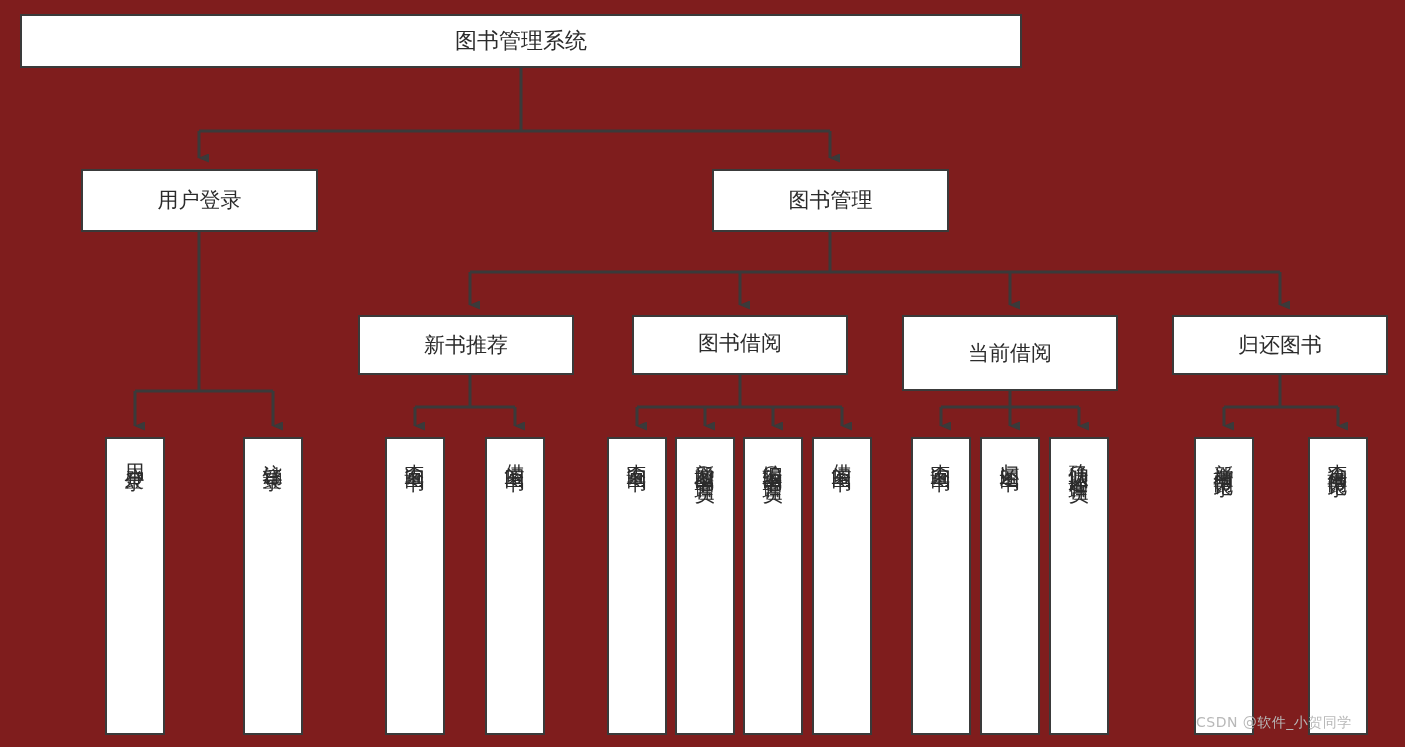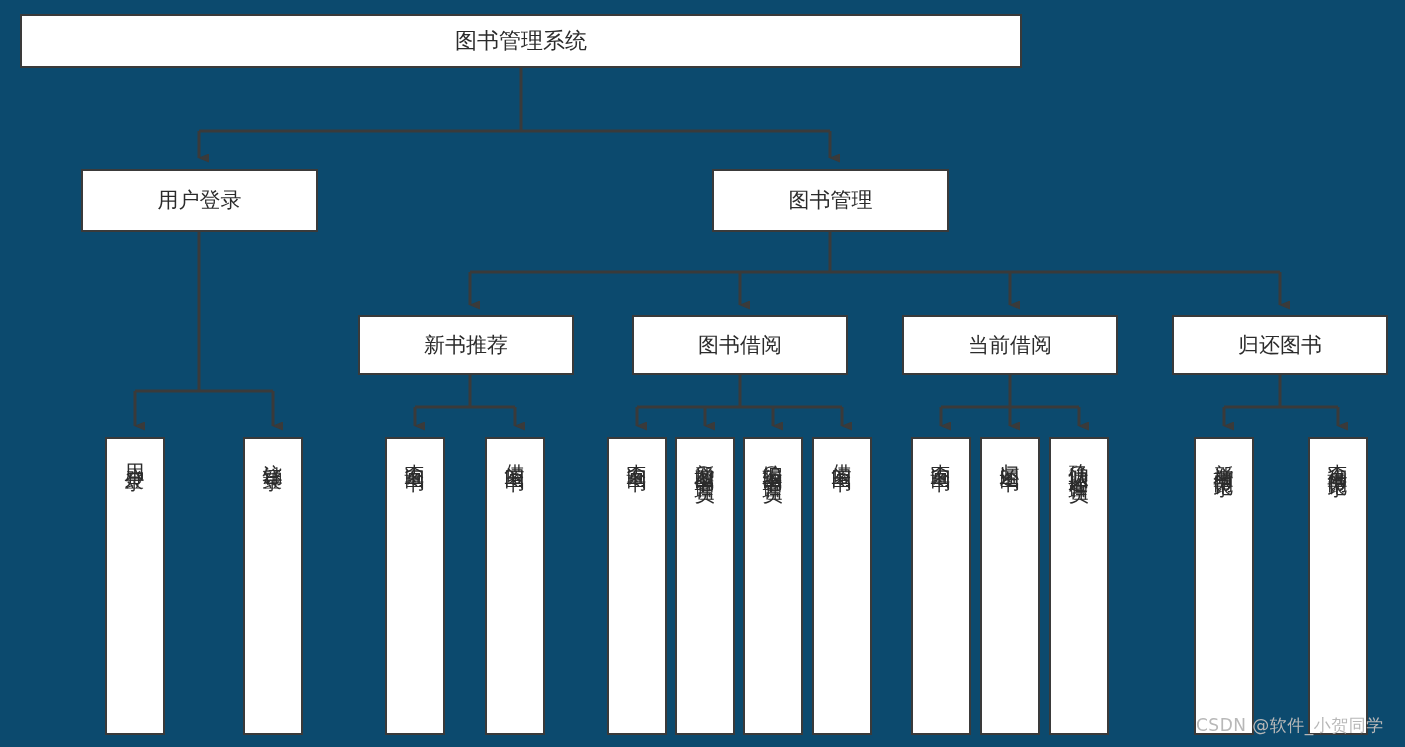--- a/index.html
+++ b/index.html
@@ -8,21 +8,21 @@
     padding: 0;
     background: #ffffff;
   }
   body {
     font-family: "DejaVu Sans", "Liberation Sans", sans-serif;
   }
   #diagram-root {
     position: relative;
     width: 1405px;
     height: 747px;
-    background: #0c4a6e;
+    background: #7f1d1d;
     overflow: hidden;
   }
   #edge-layer {
     position: absolute;
     left: 0;
     top: 0;
     width: 1405px;
     height: 747px;
     pointer-events: none;
   }
@@ -57,21 +57,21 @@
     writing-mode: vertical-rl;
     text-orientation: upright;
     font-size: 20px;
     letter-spacing: 3px;
     line-height: 1;
   }
   #watermark {
     position: absolute;
     left: 1196px;
     top: 714px;
-    font-size: 17px;
+    font-size: 14px;
     color: #b8b8b8;
     z-index: 9;
     white-space: pre;
     letter-spacing: 0.5px;
   }
 </style>
 </head>
 <body>
 
 <div id="diagram-root">
@@ -135,25 +135,25 @@
   </div>
 
   <div class="node horizontal" style="left:712px; top:169px; width:237px; height:63px;justify-content:center;">
     <span class="node-label">图书管理</span>
   </div>
 
   <div class="node horizontal" style="left:358px; top:315px; width:216px; height:60px;">
     <span class="node-label">新书推荐</span>
   </div>
 
-  <div class="node horizontal" style="left:632px; top:315px; width:216px; height:60px;">
+  <div class="node horizontal" style="left:632px; top:315px; width:216px; height:60px;font-family:Liberation Mono, monospace;">
     <span class="node-label">图书借阅</span>
   </div>
 
-  <div class="node horizontal" style="left:902px; top:315px; width:216px; height:60px;">
+  <div class="node horizontal" style="left:902px; top:315px; width:216px; height:76px;">
     <span class="node-label">当前借阅</span>
   </div>
 
   <div class="node horizontal" style="left:1172px; top:315px; width:216px; height:60px;">
     <span class="node-label">归还图书</span>
   </div>
 
   <div class="node vertical" style="left:105px; top:437px; width:60px; height:298px;">
     <span class="node-label">用户登录</span>
   </div>

